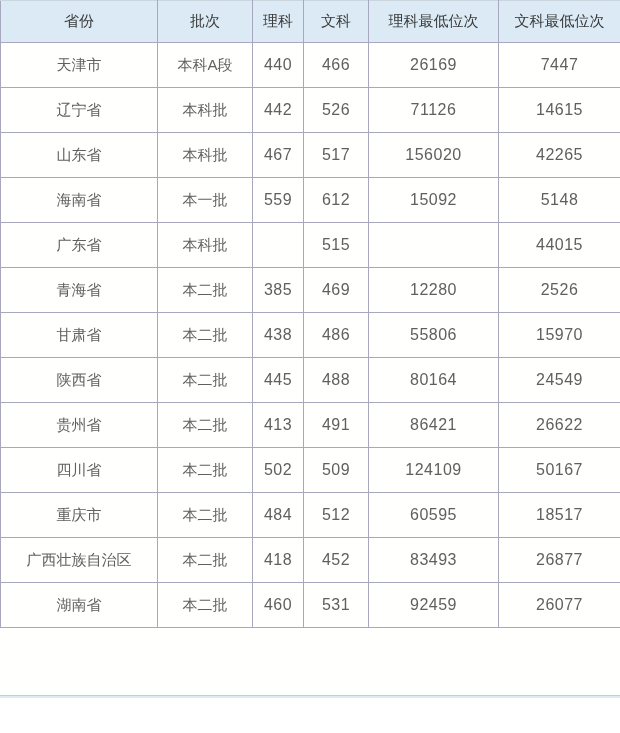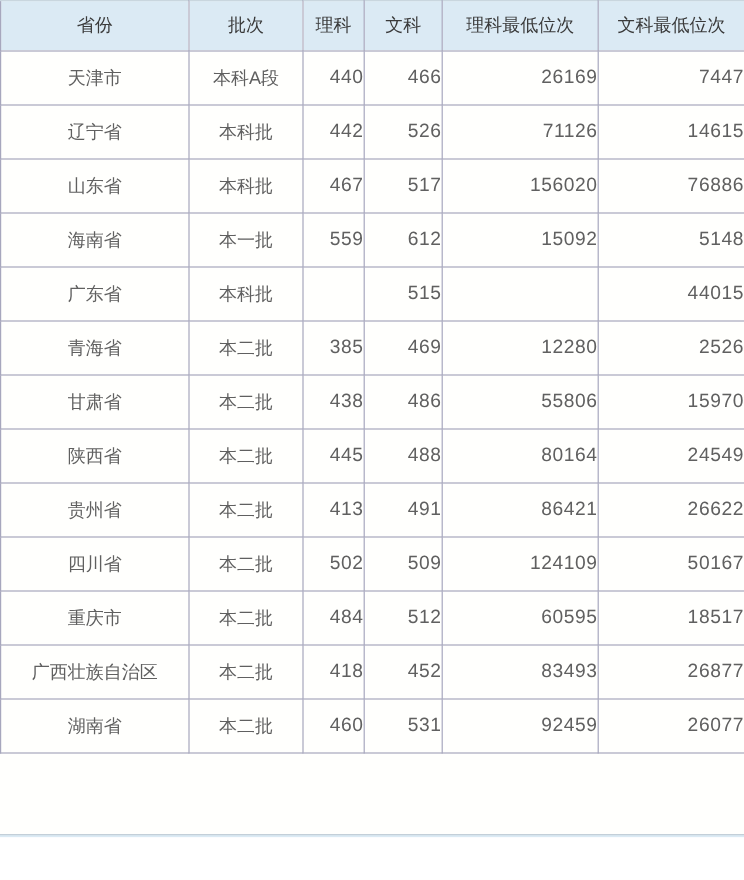--- a/index.html
+++ b/index.html
@@ -48,21 +48,21 @@
     font-size: 15px;
     font-weight: normal;
     border-top-color: #c9d6de;
   }
   table.scores tbody td {
     height: 45px;
     background: var(--row-bg);
     color: var(--body-text);
     font-size: 15px;
   }
-  table.scores tbody td.num { font-size: 16px; letter-spacing: 0.5px; text-align: right; }
+  table.scores tbody td.num { font-size: 16px; letter-spacing: 0.5px; }
   .bottom-strip {
     position: absolute;
     left: 0;
     bottom: 0;
     width: 620px;
     height: 3px;
     background: var(--header-bg);
     border-top: 1px solid #c3cfd8;
   }
 </style>
@@ -105,21 +105,21 @@
     <td class="num">526</td>
     <td class="num">71126</td>
     <td class="num">14615</td>
   </tr>
         <tr>
     <td>山东省</td>
     <td>本科批</td>
     <td class="num">467</td>
     <td class="num">517</td>
     <td class="num">156020</td>
-    <td class="num">76886</td>
+    <td class="num">42265</td>
   </tr>
         <tr>
     <td>海南省</td>
     <td>本一批</td>
     <td class="num">559</td>
     <td class="num">612</td>
     <td class="num">15092</td>
     <td class="num">5148</td>
   </tr>
         <tr>

